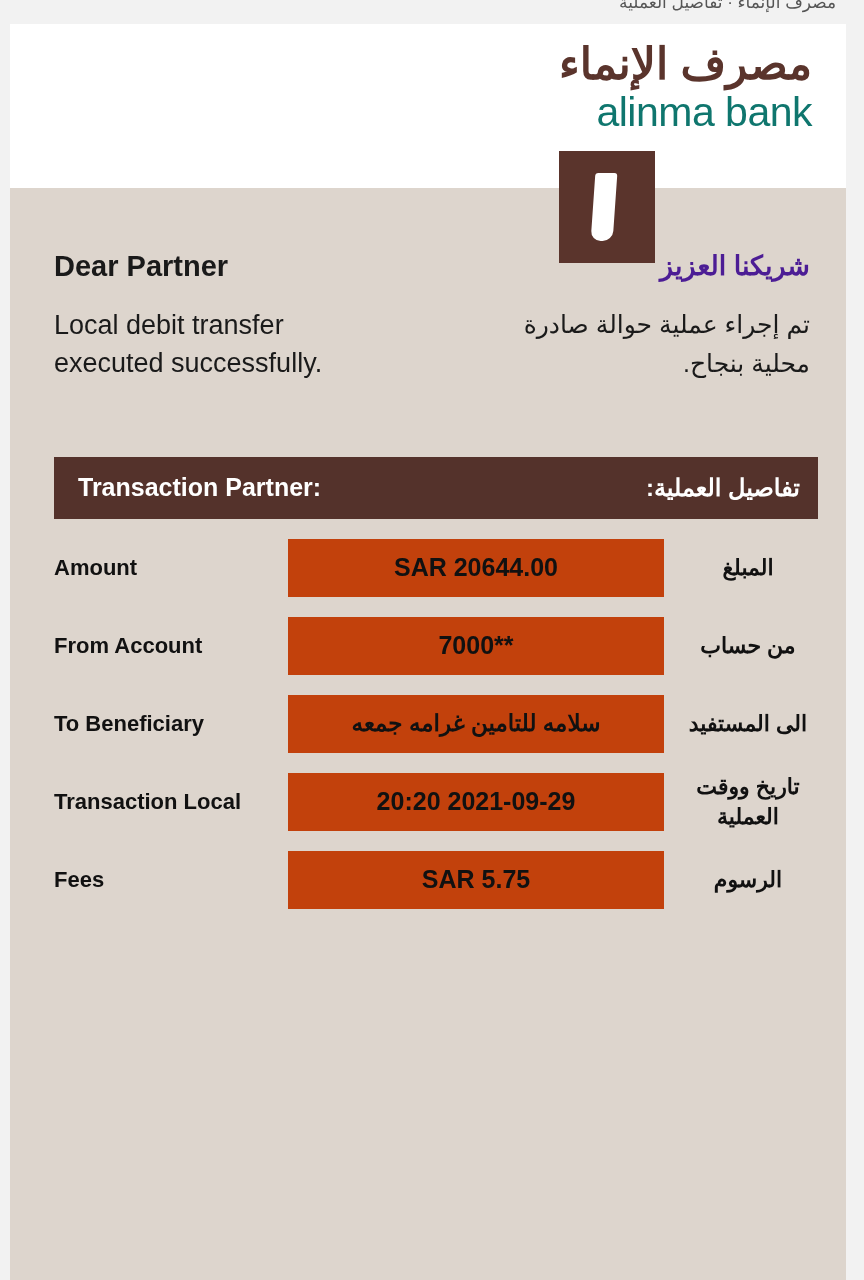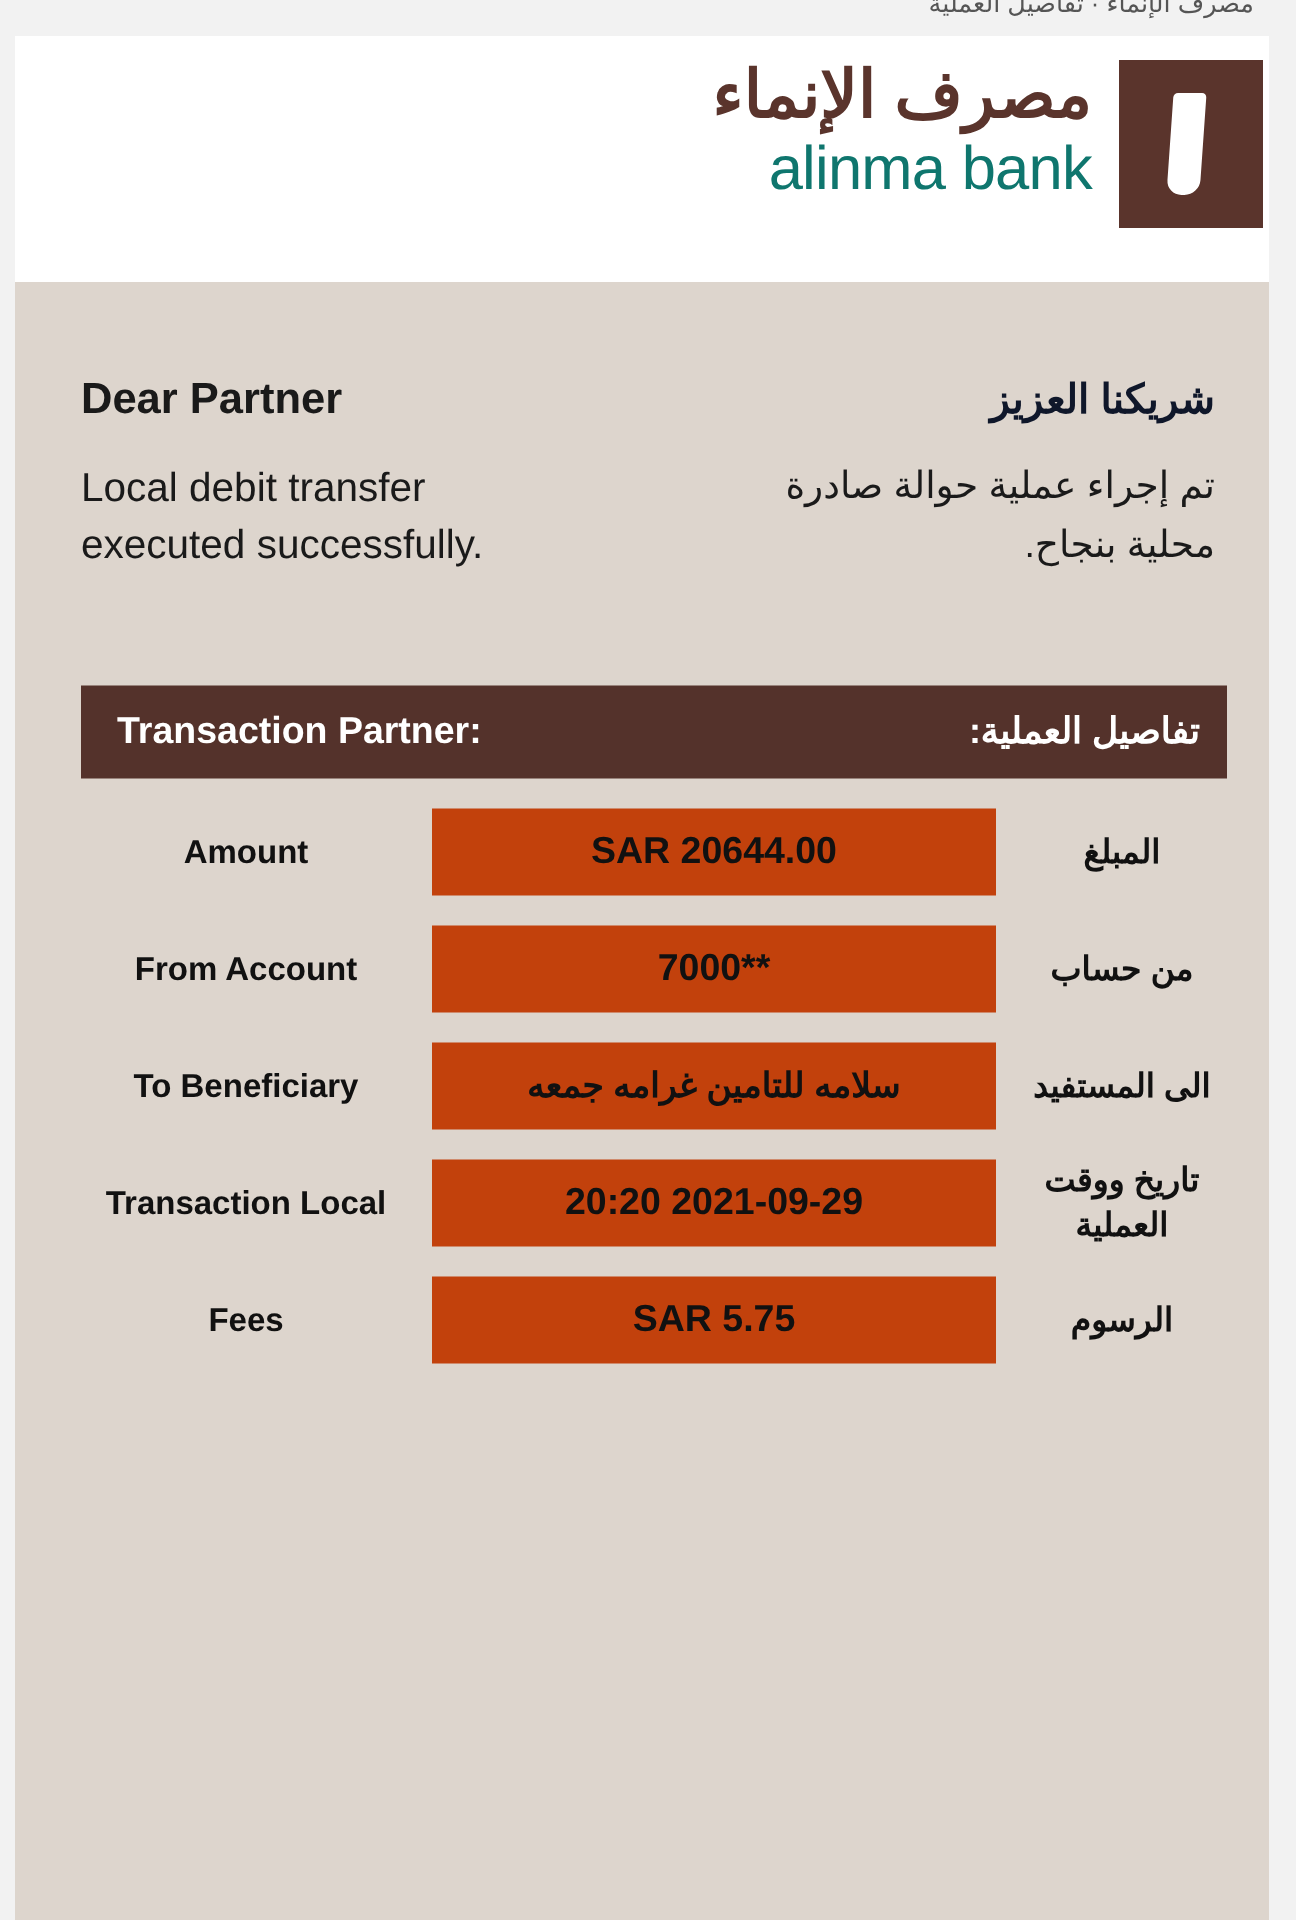--- a/index.html
+++ b/index.html
@@ -47,25 +47,26 @@
   }
 
   
   .logo-band {
     background: #ffffff;
     height: 164px;
     position: relative;
   }
   .logo-wrap {
     position: absolute;
-    right: 4px;
+    right: 34px;
     top: 16px;
     display: flex;
     align-items: flex-start;
     gap: 18px;
+    flex-direction: column;
   }
   .logo-mark {
     width: 96px;
     height: 112px;
     background: #5a342c;
     position: relative;
     flex: none;
   }
   .logo-mark::after {
     content: "";
@@ -106,21 +107,21 @@
     padding: 62px 36px 0 44px;
   }
   .greet-en {
     font-size: 29px;
     font-weight: bold;
     color: #1a1a1a;
   }
   .greet-ar {
     font-size: 27px;
     font-weight: bold;
-    color: #0f172a;
+    color: #4c1d95;
     direction: rtl;
     text-align: center;
   }
 
   .message {
     display: flex;
     justify-content: space-between;
     align-items: flex-end;
     padding: 22px 36px 0 44px;
   }
@@ -170,21 +171,20 @@
     align-items: center;
     min-height: 78px;
   }
   .row-label-en {
     width: 220px;
     font-size: 22px;
     font-weight: bold;
     color: #111;
     line-height: 1.35;
     flex: none;
-    text-align: center;
   }
   .row-value {
     flex: 1;
     background: #c2410c;
     min-height: 58px;
     display: flex;
     align-items: center;
     justify-content: center;
     font-size: 25px;
     font-weight: bold;

